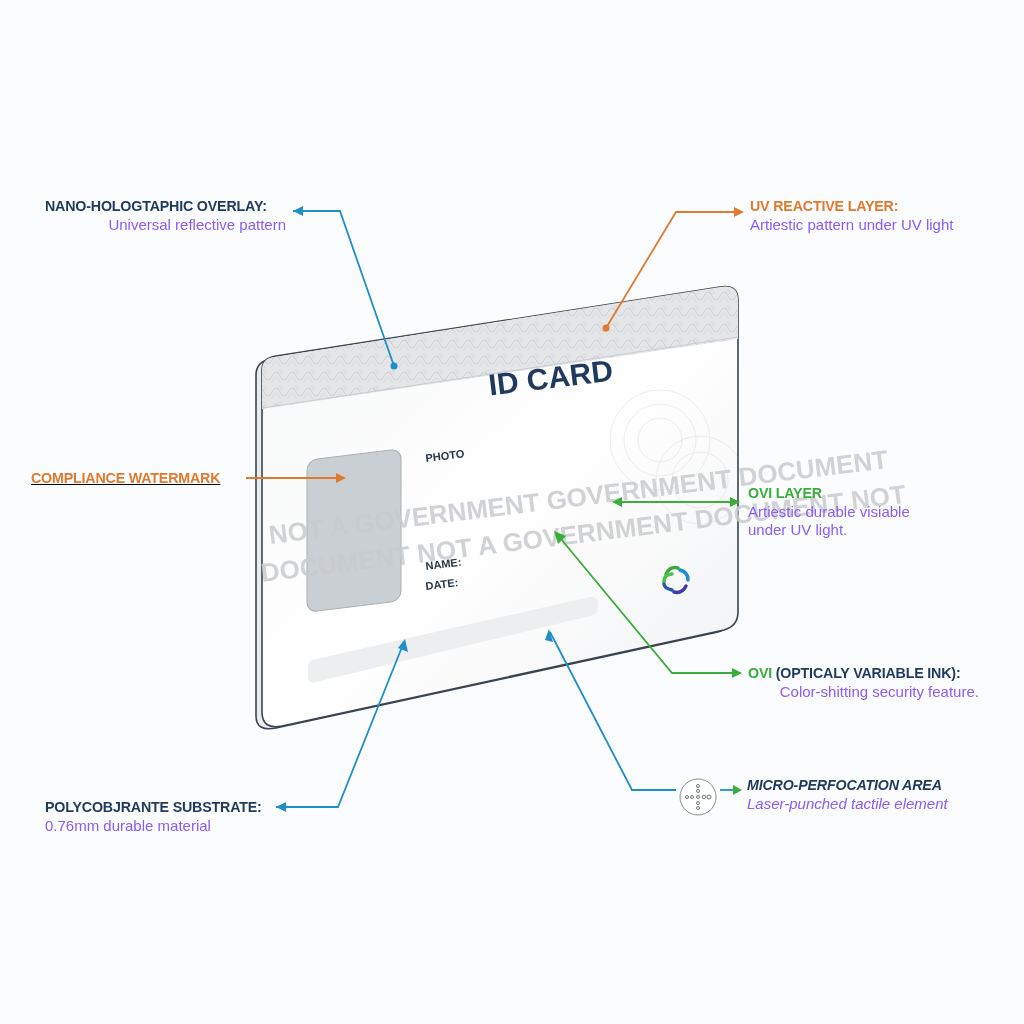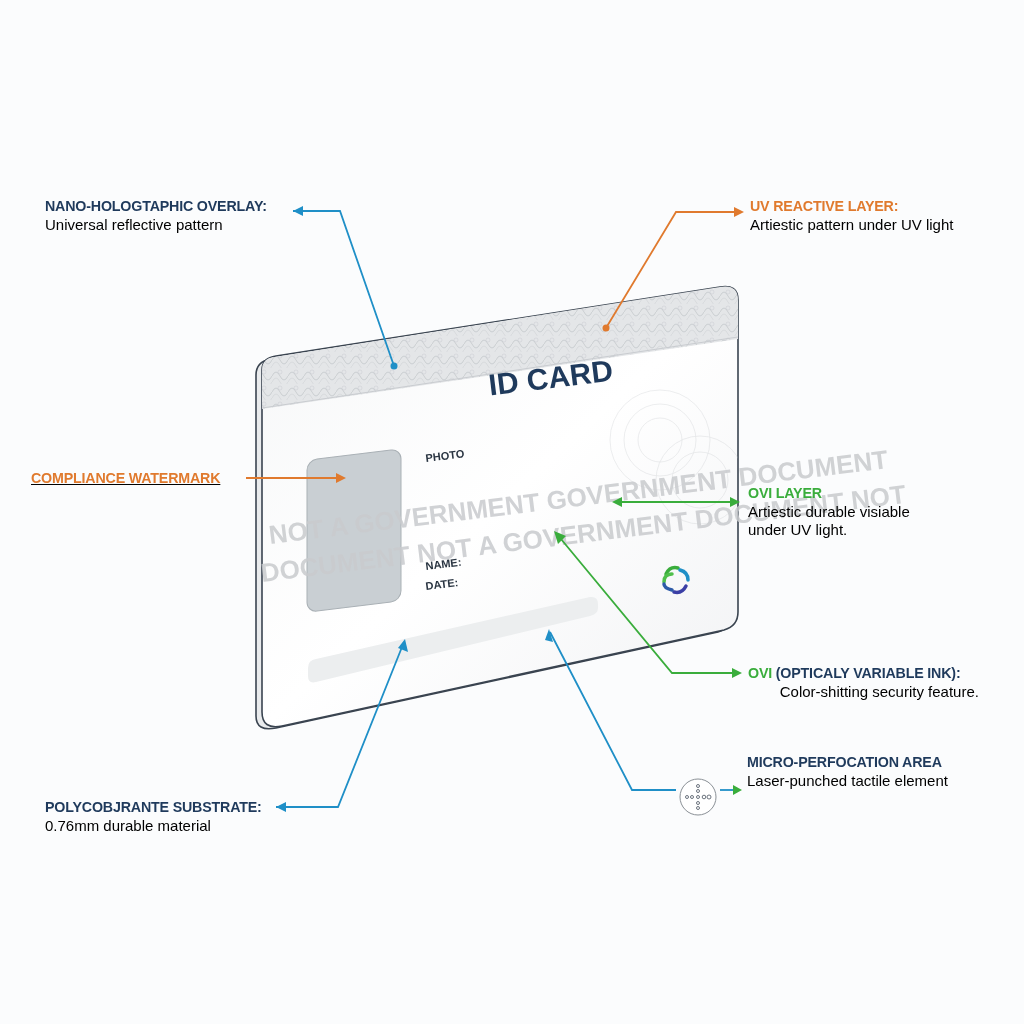--- a/index.html
+++ b/index.html
@@ -1,20 +1,20 @@
 <!DOCTYPE html>
 <html><head>
 <meta charset="utf-8">
 <style>
   html, body { margin:0; padding:0; }
   body { width:1024px; height:1024px; background:#fbfcfd; position:relative; overflow:hidden;
          font-family:"Liberation Sans", sans-serif; }
   .label { position:absolute; line-height:1.2; }
   .label .h { font-weight:bold; font-size:15.5px; letter-spacing:-0.2px; transform:scaleX(0.92); transform-origin:left; white-space:nowrap; display:block; }
-  .label .s { font-size:15px; color:#000000; white-space:nowrap; display:block; }
+  .label .s { font-size:15px; color:#8b5cf6; white-space:nowrap; display:block; }
   .navy { color:#1f3a5c; }
   .orange { color:#e07a2e; }
   .green { color:#3aad3c; }
   svg.overlay { position:absolute; left:0; top:0; }
 </style>
 </head>
 <body>
 
 <svg class="overlay" width="1024" height="1024" viewBox="0 0 1024 1024">
   <defs>
@@ -108,21 +108,21 @@
       <circle cx="0" cy="6" r="1.5"></circle>
         <circle cx="0" cy="11" r="1.5"></circle>
       <circle cx="-11" cy="0" r="1.5"></circle>
         <circle cx="-6" cy="0" r="1.5"></circle>
       <circle cx="6" cy="0" r="1.8"></circle>
         <circle cx="11" cy="0" r="2"></circle>
     </g>
   </g>
 </svg>
 
-<div class="label" style="left:45px; top:197px;">
+<div class="label" style="left:45px; top:197px;text-align:right;">
   <span class="h navy">NANO-HOLOGTAPHIC OVERLAY:</span>
   <span class="s">Universal reflective pattern</span>
 </div>
 
 <div class="label" style="left:750px; top:197px;">
   <span class="h orange">UV REACTIVE LAYER:</span>
   <span class="s">Artiestic pattern under UV light</span>
 </div>
 
 <div class="label" style="left:31px; top:469px;text-decoration:underline;">
@@ -133,21 +133,21 @@
   <span class="h green">OVI LAYER</span>
   <span class="s">Artiestic durable visiable</span>
   <span class="s">under UV light.</span>
 </div>
 
 <div class="label" style="left:748px; top:664px;text-align:right;">
   <span class="h navy"><span class="green">OVI</span><span> (OPTICALY VARIABLE INK):</span></span>
   <span class="s">Color-shitting security feature.</span>
 </div>
 
-<div class="label" style="left:747px; top:753px;">
+<div class="label" style="left:747px; top:776px;font-style:italic;">
   <span class="h navy">MICRO-PERFOCATION AREA</span>
   <span class="s">Laser-punched tactile element</span>
 </div>
 
 <div class="label" style="left:45px; top:798px;">
   <span class="h navy">POLYCOBJRANTE SUBSTRATE:</span>
   <span class="s">0.76mm durable material</span>
 </div>
 
 </body></html>

